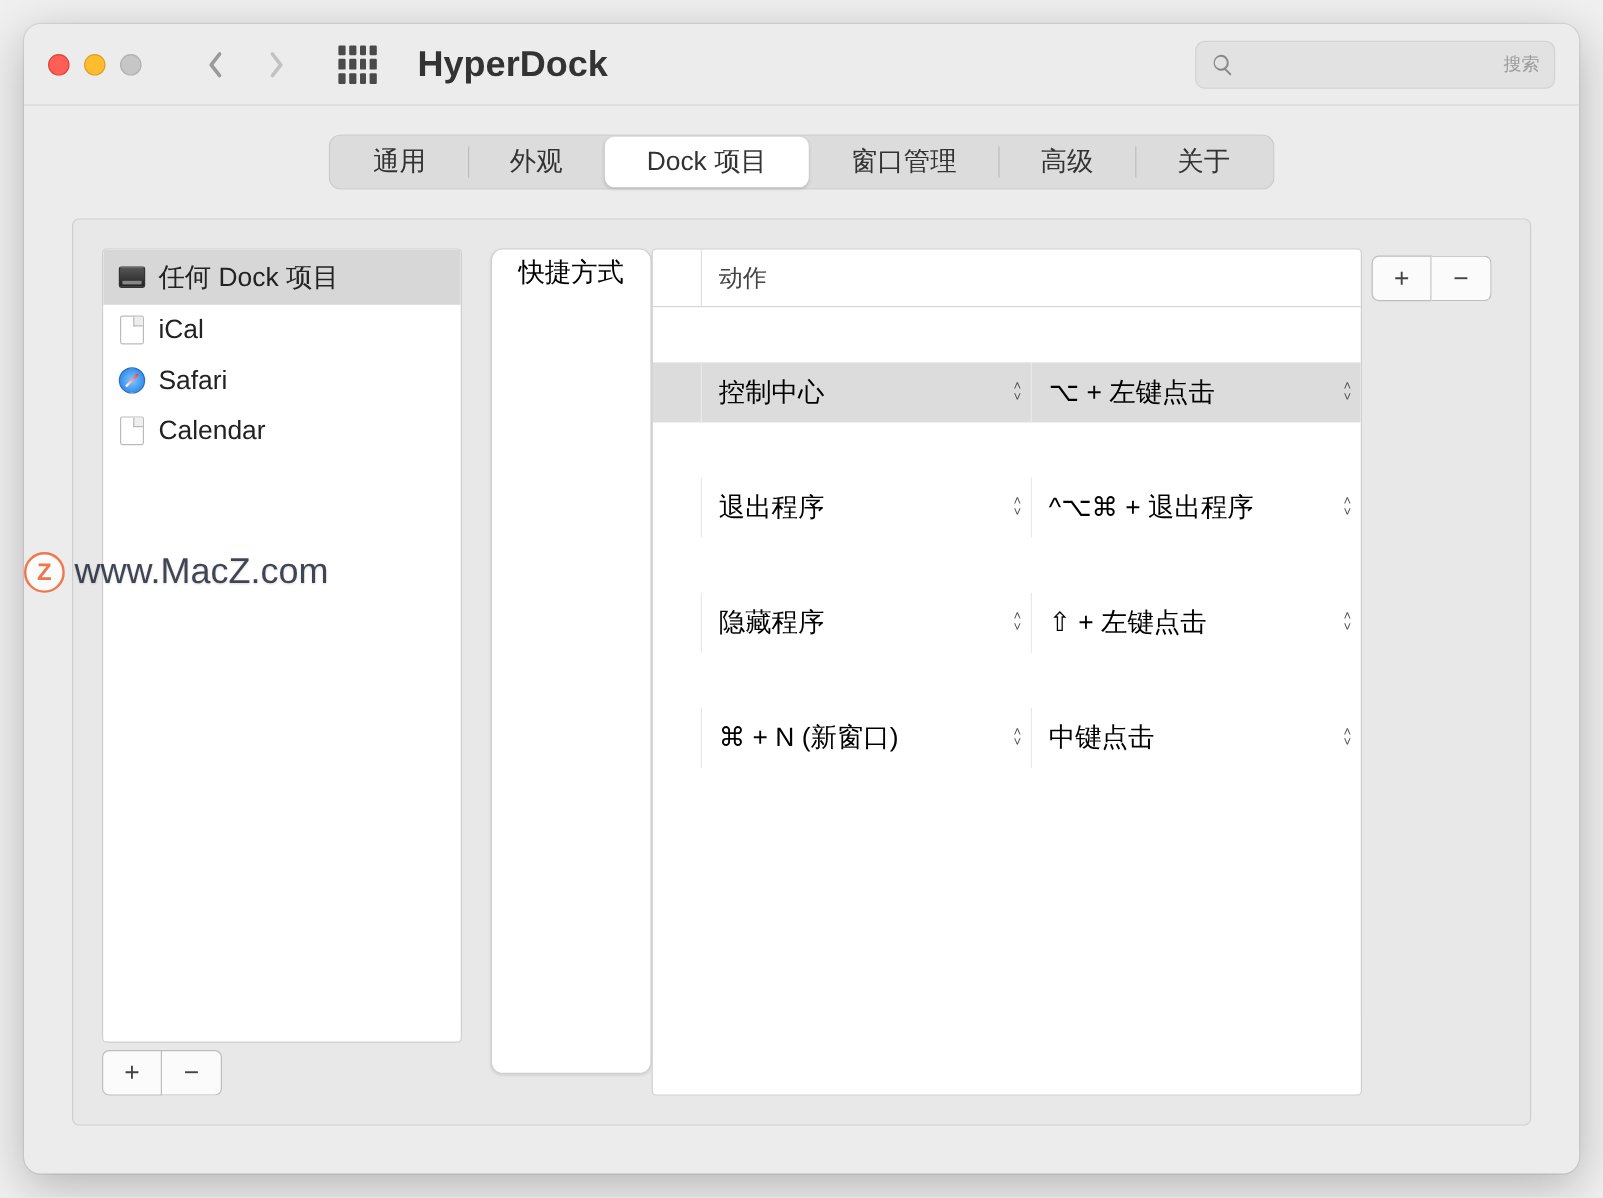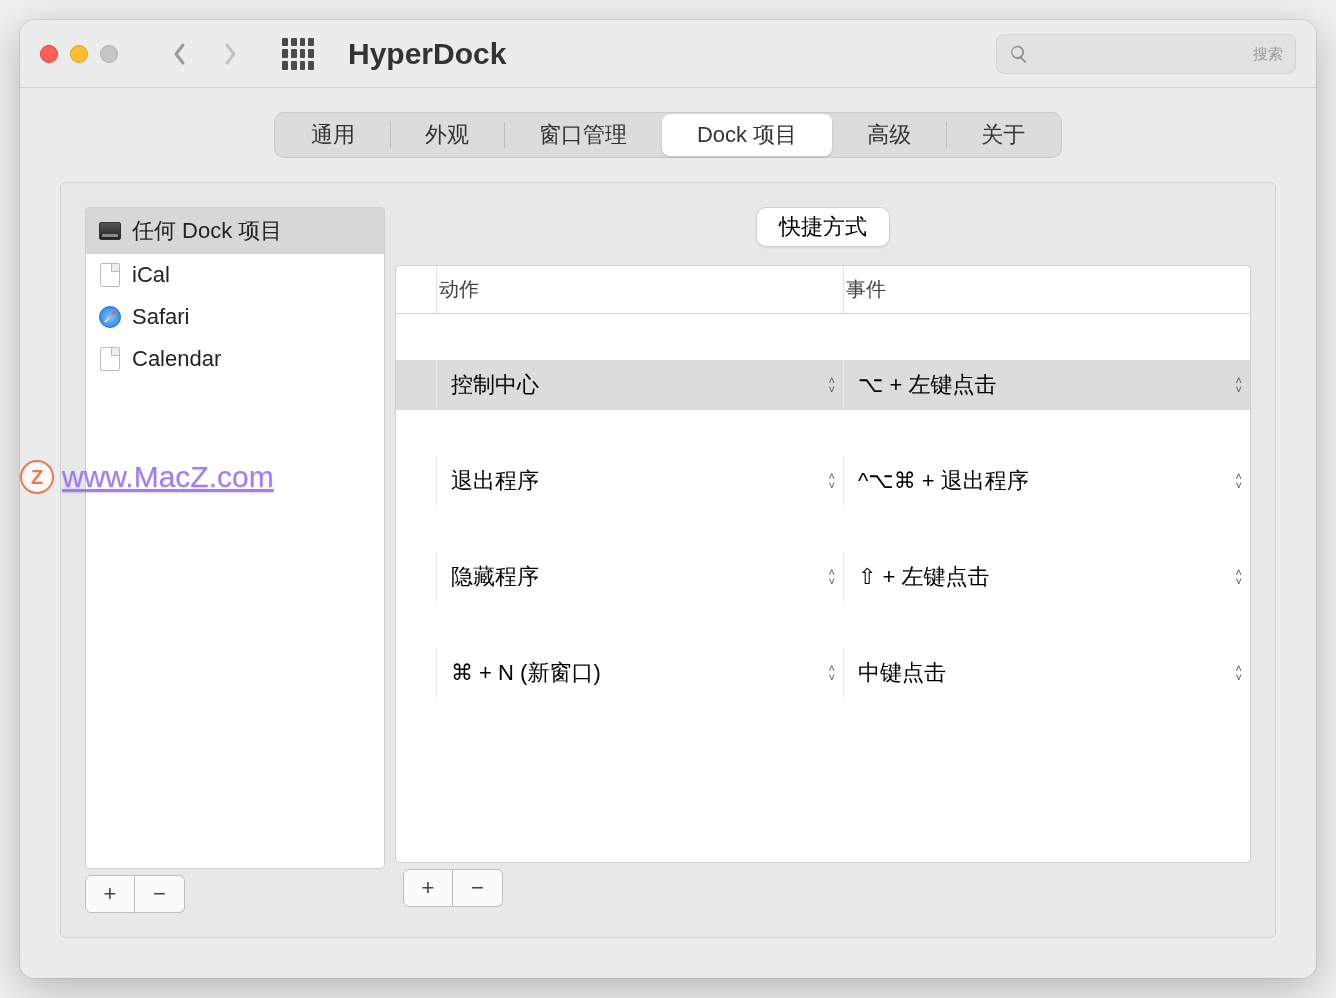--- a/index.html
+++ b/index.html
@@ -78,21 +78,21 @@
     }
     .tab.active::before, .tab.active + .tab::before { display:none; }
 
     
     .content {
       flex:1; display:flex; gap:28px; padding: 24px 40px 40px 40px;
       align-items: stretch;
     }
     .content-inset {
       border:1px solid #cfcfcf; border-radius:6px; background:#e8e8e8;
-      display:flex; gap:10px; padding: 24px; flex:1;
+      display:flex; gap:24px; padding: 24px; flex:1;
     }
 
     
     .sidebar-col { display:flex; flex-direction:column; width: 300px; }
     .sidebar-list {
       flex:1; background:#fff; border:1px solid #cfcfcf; border-radius:4px; overflow:auto;
     }
     .side-item {
       display:flex; align-items:center; gap:10px; padding:8px 12px; font-size:22px;
       cursor:pointer; color:#222;
@@ -109,33 +109,33 @@
     .btn-row { display:flex; margin-top:6px; }
     .sq-btn {
       width:50px; height:38px; background:#fbfbfb; border:1px solid #bdbdbd;
       display:flex; align-items:center; justify-content:center; font-size:22px;
       cursor:pointer; color:#444;
     }
     .sq-btn:first-child{border-radius:6px 0 0 6px;}
     .sq-btn:last-child{border-radius:0 6px 6px 0; border-left:none;}
 
     
-    .main-col { flex:1; display:flex; flex-direction:column; }
+    .main-col { flex:1; display:flex; flex-direction:row; }
     .subtab-wrap { display:flex; justify-content:center; margin-bottom: 18px; }
     .subtab {
       background:#fff; border:1px solid #cfcfcf; border-radius:10px;
       padding:4px 22px; font-size:22px; box-shadow:0 1px 2px rgba(0,0,0,0.08);
     }
     .table-wrap {
       flex:1; background:#fff; border:1px solid #cfcfcf; border-radius:4px;
       display:flex; flex-direction:column; overflow:hidden;
     }
     .thead { display:flex; border-bottom:1px solid #d6d6d6; }
     .th {
-      padding:10px 2px; font-size:20px; color:#444; text-align:left;
+      padding:10px 14px; font-size:20px; color:#444; text-align:left;
       border-left:1px solid #e0e0e0;
     }
     .th:first-child{border-left:none;}
     .col-spacer{width:40px;}
     .col-action{flex:1;}
     .col-event{flex:1;}
     .tbody{flex:1; overflow:auto;}
     .trow{display:flex; align-items:center;margin-top:46px;}
     .trow.selected{background:#dcdcdc;}
     .td{padding:10px 14px; font-size:22px; display:flex; align-items:center; position:relative; border-left:1px solid #e8e8e8;}
@@ -146,21 +146,21 @@
       display:flex; flex-direction:column; font-size:11px; color:#555; line-height:9px;
     }
     .table-btns { padding: 6px 8px; }
     .table-btns .btn-row{margin-top:0;}
 
     .watermark {
       position: fixed; left: 20px; top: 460px; display:flex; align-items:center; gap:8px;
       pointer-events:none; opacity:0.8;
     }
     .watermark .badge{width:34px;height:34px;border-radius:50%;border:2px solid #f15a24;color:#f15a24;font-weight:700;display:flex;align-items:center;justify-content:center;font-size:20px;background:#fff;}
-    .watermark .txt{color:#8b5cf6;font-size:30px;text-shadow:0 1px 2px rgba(0,0,0,0.2);text-decoration:underline;}
+    .watermark .txt{color:#0f172a;font-size:30px;text-shadow:0 1px 2px rgba(0,0,0,0.2);}
   </style>
 </head>
 <body>
 
 <div class="window">
 
   <div class="titlebar">
     <div class="traffic-lights">
       <div class="tl tl-red"></div>
       <div class="tl tl-yellow"></div>
@@ -197,22 +197,22 @@
           <path d="M10 2a8 8 0 015.3 13.9l5.4 5.4-1.4 1.4-5.4-5.4A8 8 0 1110 2zm0 2a6 6 0 100 12 6 6 0 000-12z"></path>
         </svg>
       <input type="text" placeholder="搜索" style="">
     </div>
   </div>
 
   <div class="tabs-wrap">
     <div class="tabs">
       <div class="tab">通用</div>
       <div class="tab">外观</div>
+      <div class="tab active">Dock 项目</div>
       <div class="tab">窗口管理</div>
-      <div class="tab active">Dock 项目</div>
       <div class="tab">高级</div>
       <div class="tab">关于</div>
     </div>
   </div>
 
   <div class="content">
     <div class="content-inset">
 
       <div class="sidebar-col">
         <div class="sidebar-list">
@@ -249,21 +249,20 @@
 
       <div class="main-col">
         <div class="subtab-wrap">
           <div class="subtab">快捷方式</div>
         </div>
 
         <div class="table-wrap">
           <div class="thead">
             <div class="th col-spacer"></div>
             <div class="th col-action">动作</div>
-            <div class="th col-event">事件</div>
           </div>
           <div class="tbody">
             <div class="trow selected">
               <div class="td col-spacer"></div>
               <div class="td col-action">
                 <span>控制中心</span>
                 <span class="stepper">˄<br>˅</span>
               </div>
               <div class="td col-event">
                 <span>⌥ + 左键点击</span>

